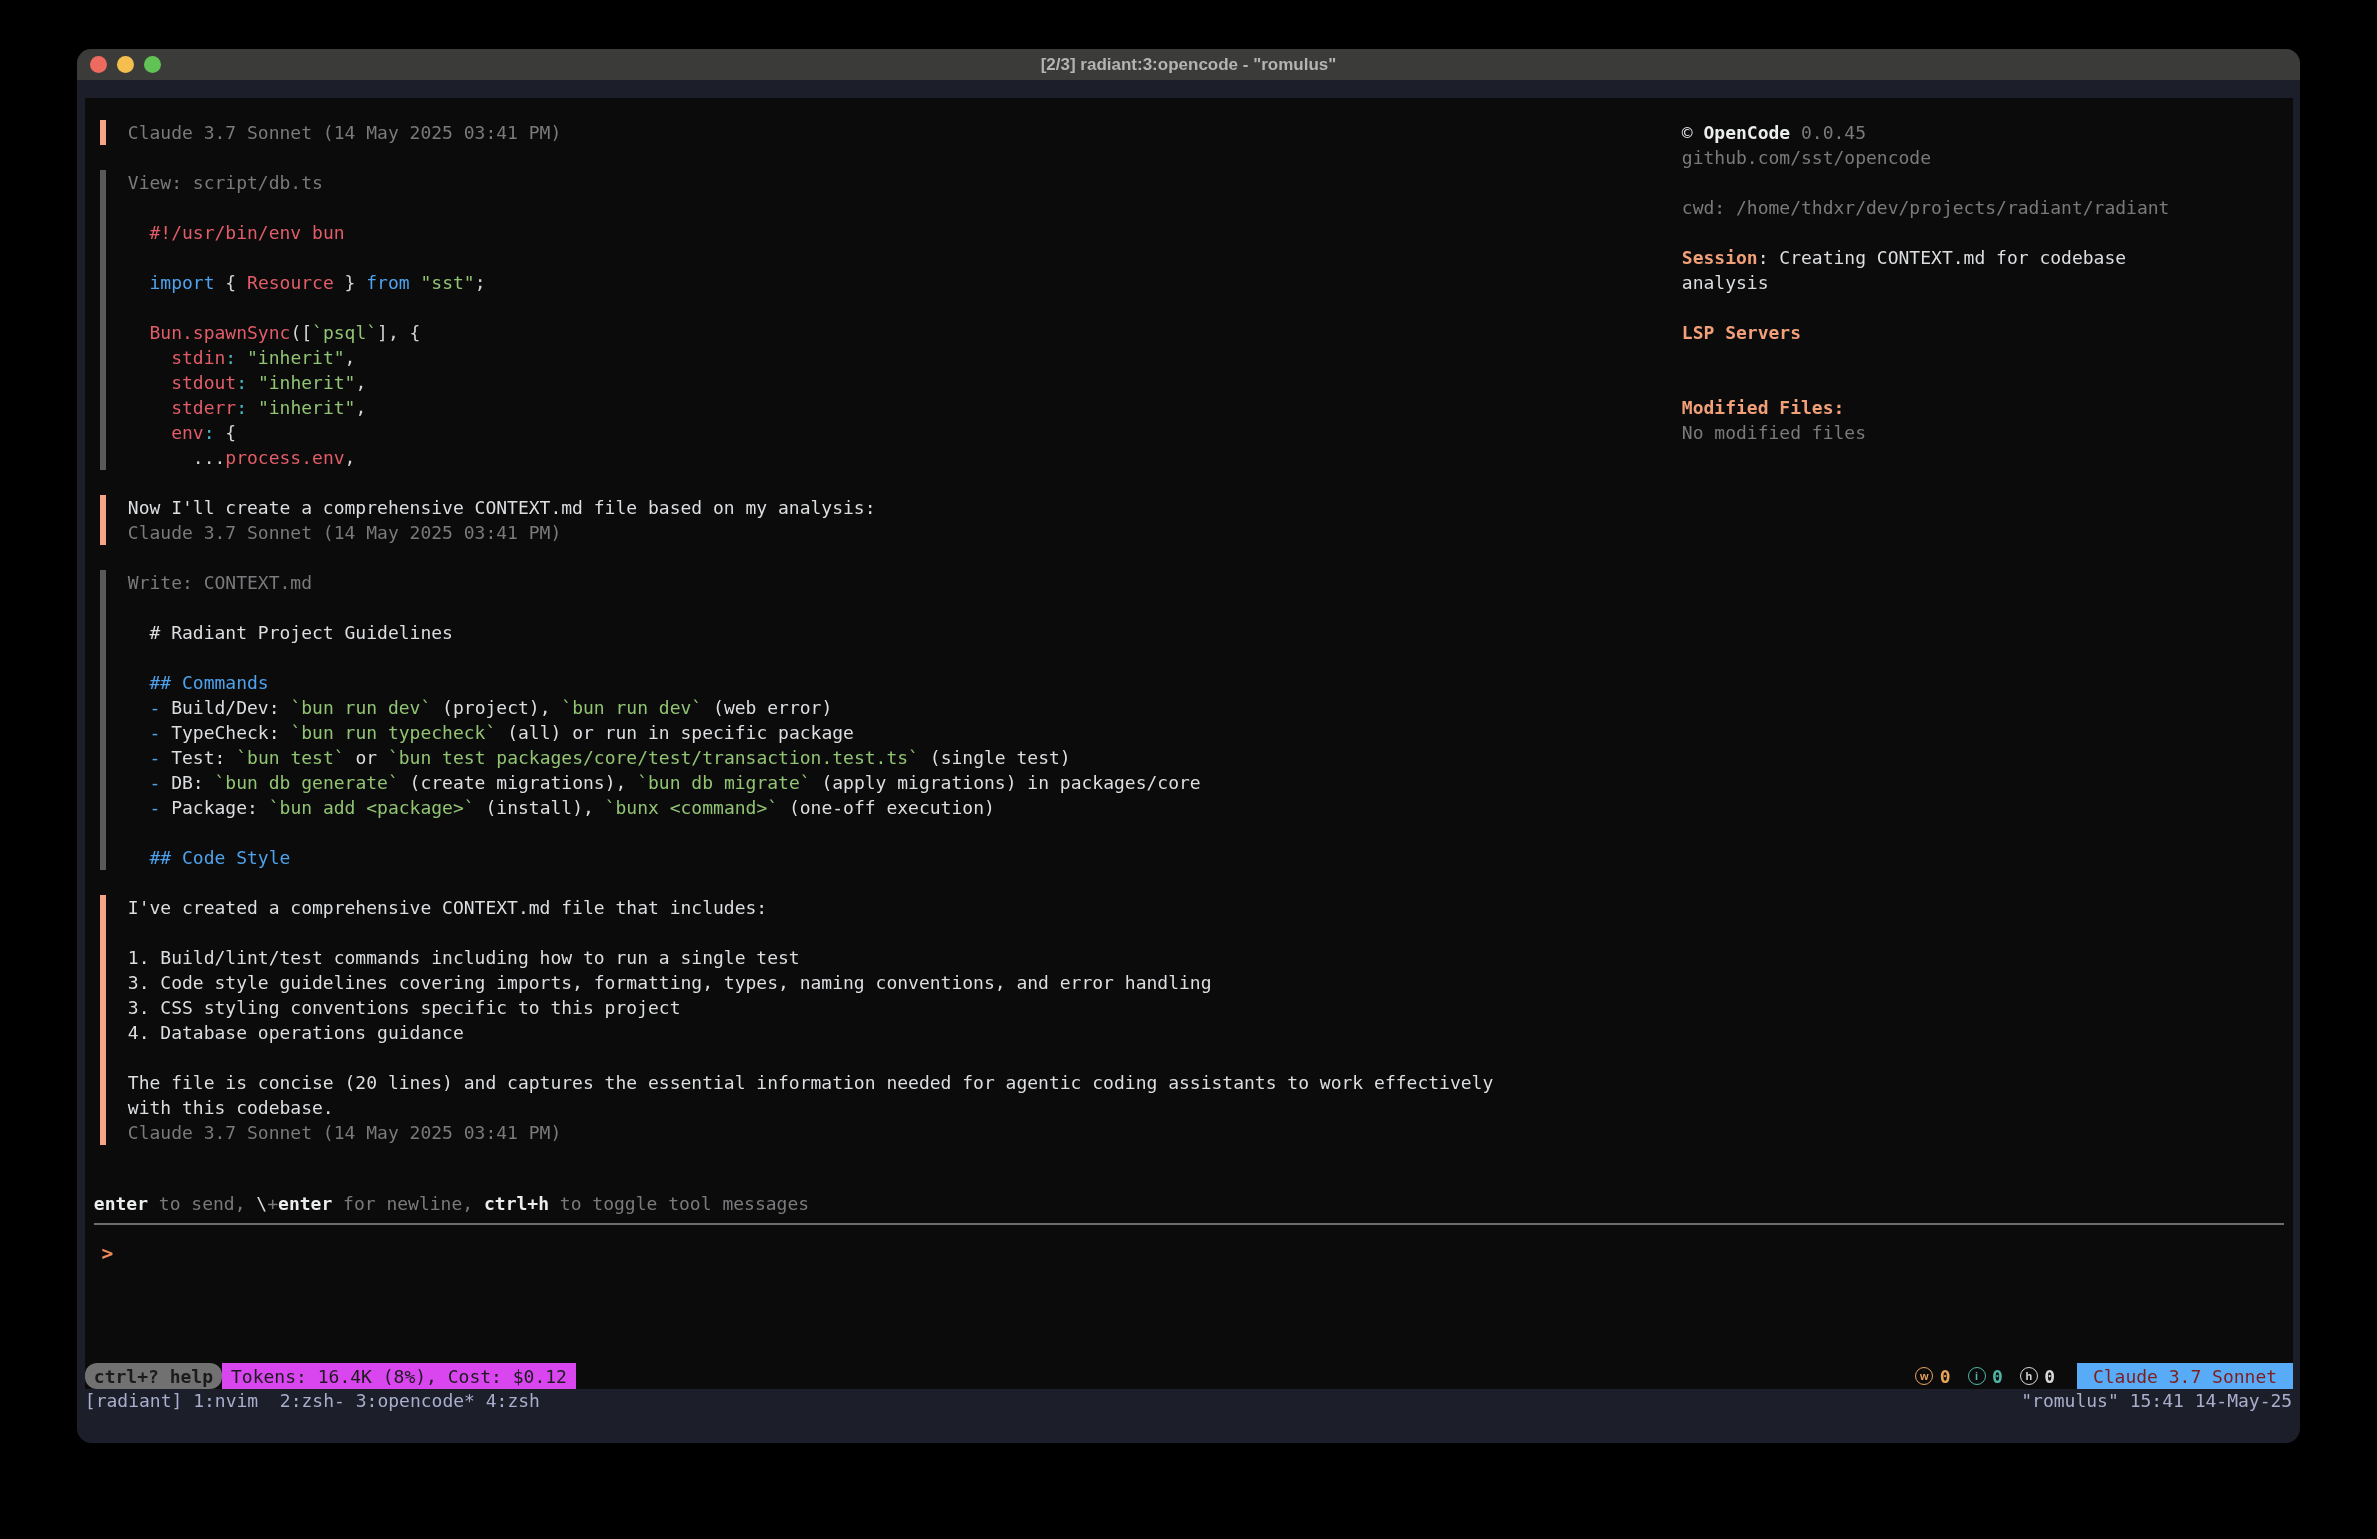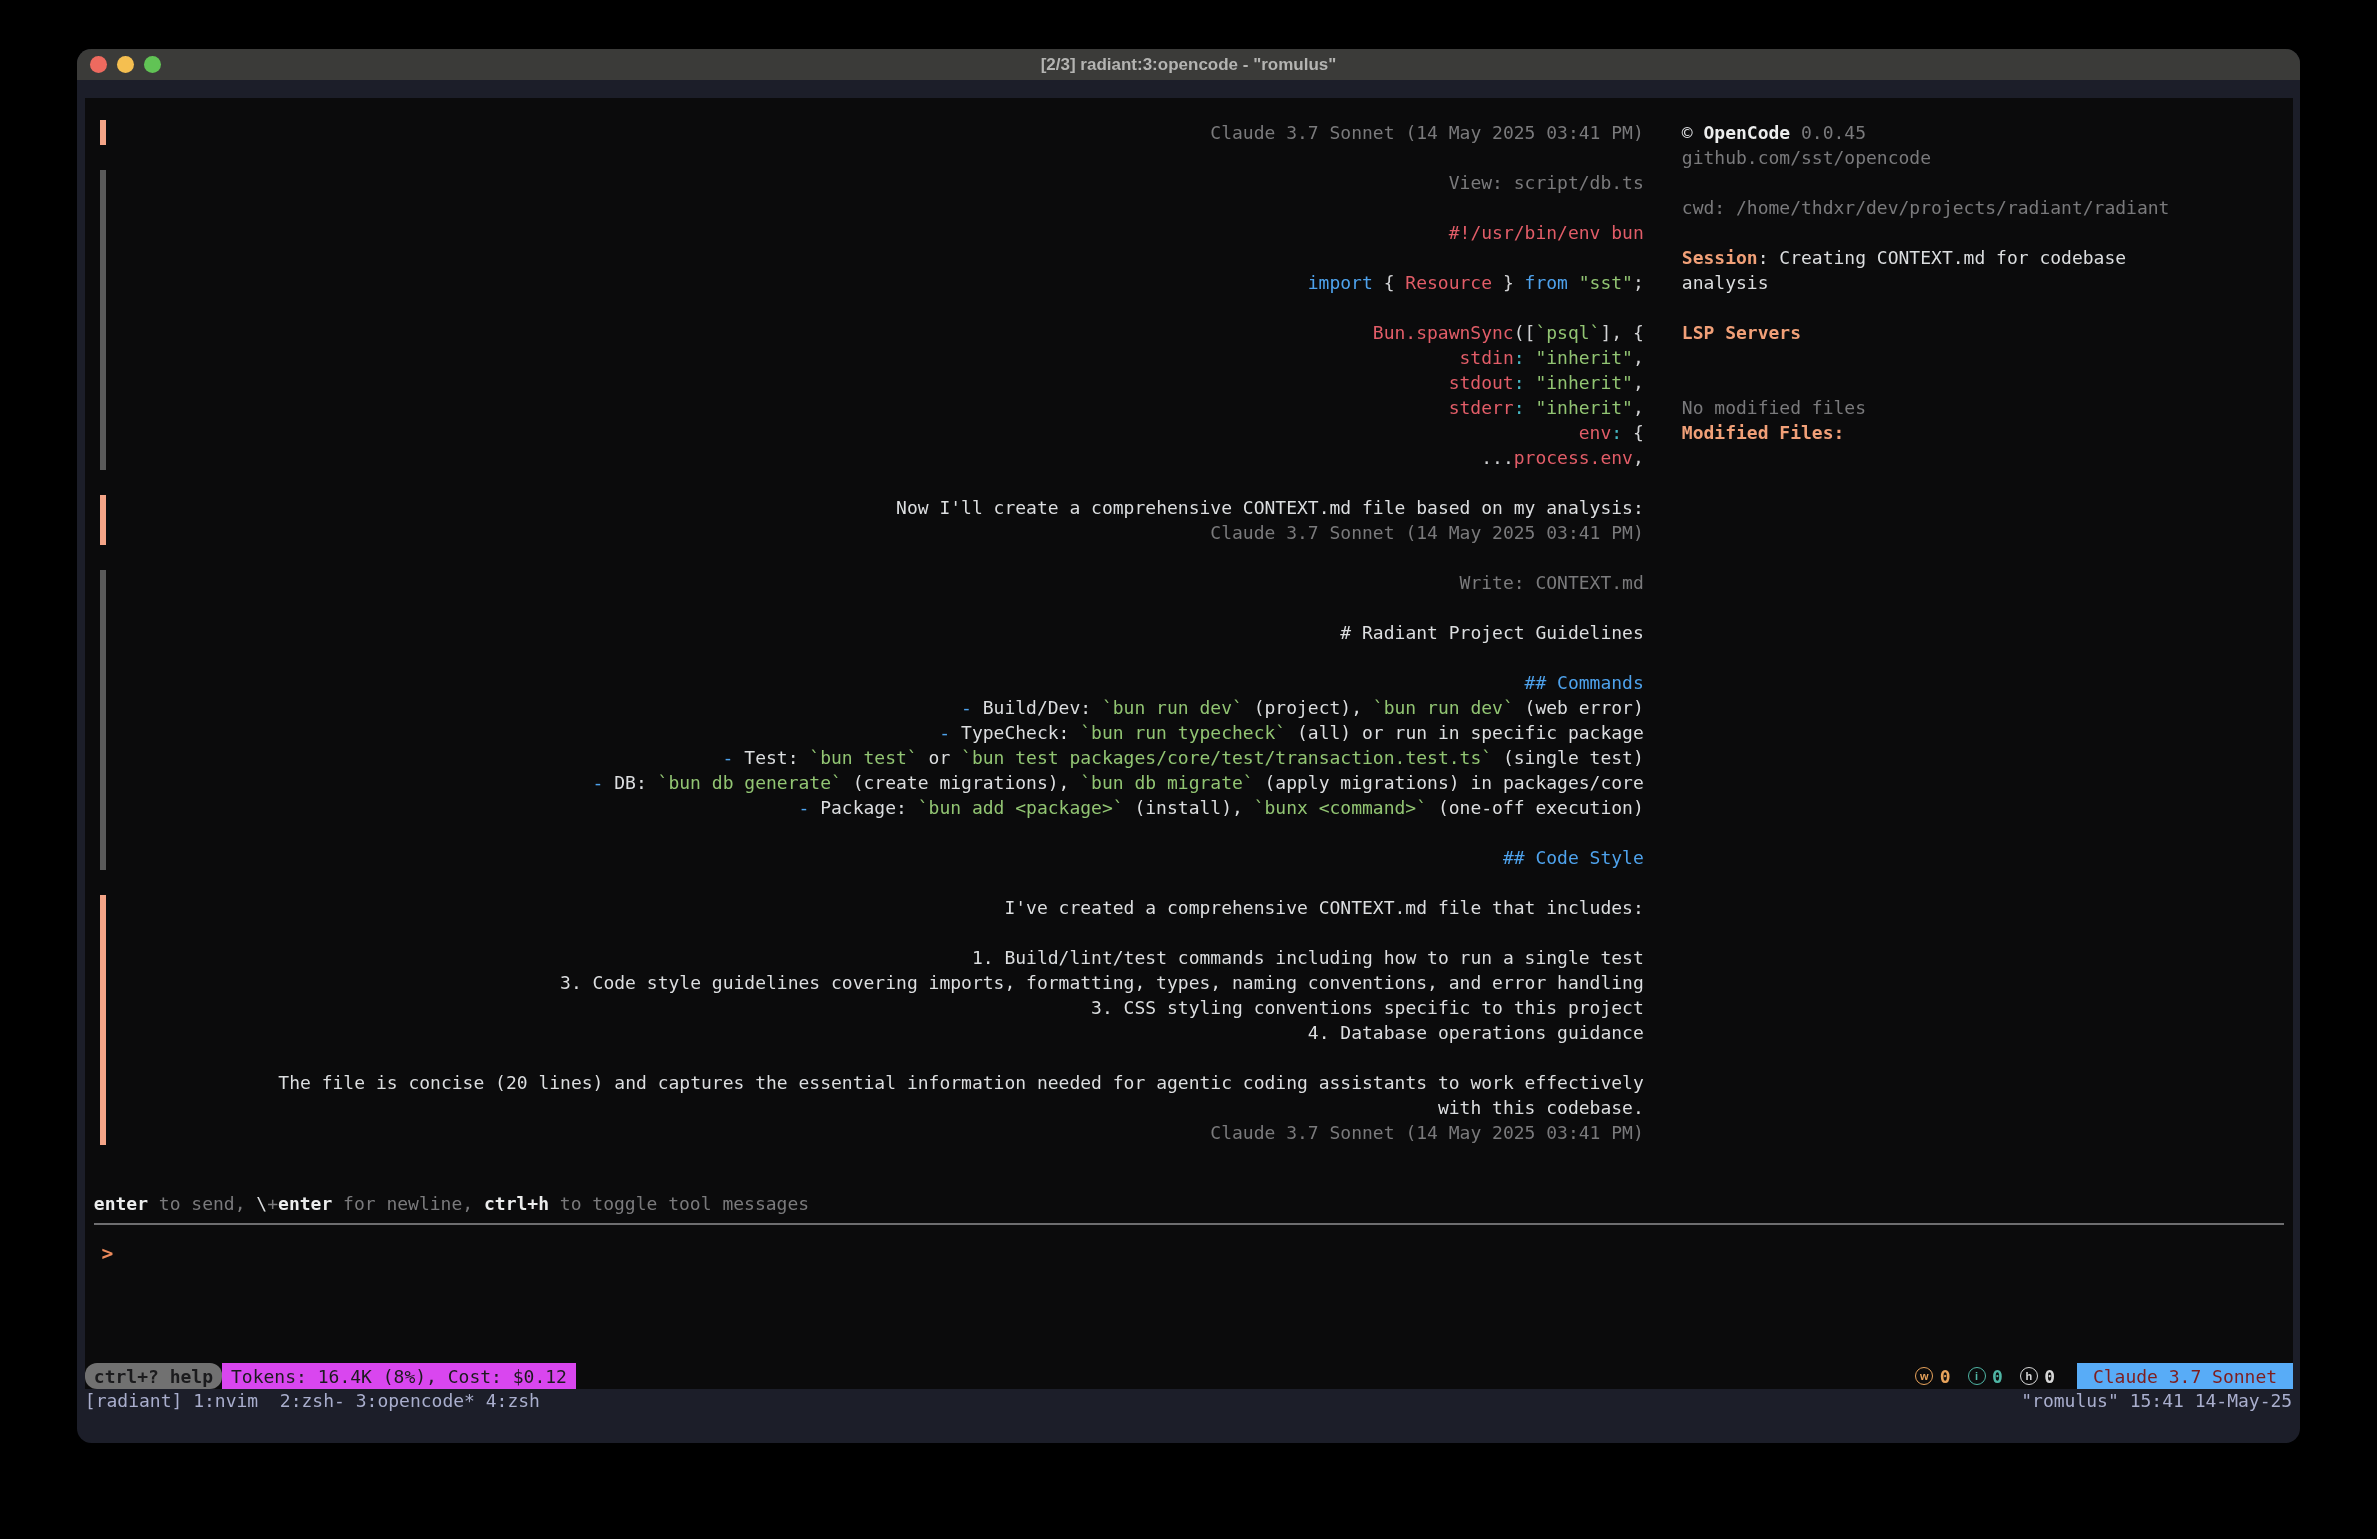--- a/index.html
+++ b/index.html
@@ -30,21 +30,21 @@
   .s-fg    { color:#dcdee0; }
   .s-b     { color:#eceded; font-weight:bold; }
   .s-red   { color:#e25d68; }
   .s-blue  { color:#4ea2ec; }
   .s-green { color:#92c573; }
   .s-cyan  { color:#45b8c4; }
   .s-pun   { color:#d2d3d5; }
   .s-orgb  { color:#f1a078; font-weight:bold; }
 
   .chat { position:absolute; left:0; top:21.5px; width:1559px; }
-  .block { border-left:6.5px solid #5a5a5a; padding-left:15px; margin:0 0 25px 15px;text-align:right; }
+  .block { border-left:6.5px solid #5a5a5a; padding-left:22px; margin:0 0 25px 15px; }
   .block.orange { border-color:#f4a487; }
   .block.gray   { border-color:#5a5a5a; }
 
   .sidebar { position:absolute; left:1597px; top:21.5px; width:607px; }
 
   
   .input-area { position:absolute; left:9px; right:9px; top:1093px; }
   .hint { height:25px; }
   .divider { height:2px; background:#6e6e70; margin-top:7.2px; }
   .promptline { margin-top:15.7px; padding-left:7.8px; line-height:25px; height:25px; }
@@ -141,22 +141,22 @@
         <div class="line"><span class="s-dim">github.com/sst/opencode</span></div>
         <div class="line">&nbsp;</div>
         <div class="line"><span class="s-dim">cwd: /home/thdxr/dev/projects/radiant/radiant</span></div>
         <div class="line">&nbsp;</div>
         <div class="line"><span class="s-orgb">Session</span><span class="s-fg">: Creating CONTEXT.md for codebase</span></div>
         <div class="line"><span class="s-fg">analysis</span></div>
         <div class="line">&nbsp;</div>
         <div class="line"><span class="s-orgb">LSP Servers</span></div>
         <div class="line">&nbsp;</div>
         <div class="line">&nbsp;</div>
+        <div class="line"><span class="s-orgb">Modified Files:</span></div>
         <div class="line"><span class="s-dim">No modified files</span></div>
-        <div class="line"><span class="s-orgb">Modified Files:</span></div>
       </div>
 
     <div class="input-area">
       <div class="hint line" id="hint"><span class="s-b">enter</span><span class="s-dim"> to send, </span><span class="s-fg">\</span><span class="s-dim">+</span><span class="s-b">enter</span><span class="s-dim"> for newline, </span><span class="s-b">ctrl+h</span><span class="s-dim"> to toggle tool messages</span></div>
       <div class="divider"></div>
       <div class="promptline"><span class="prompt-char">&gt;</span></div>
     </div>
 
     <div class="statusbar">
       <span class="chip help">ctrl+? help</span>

